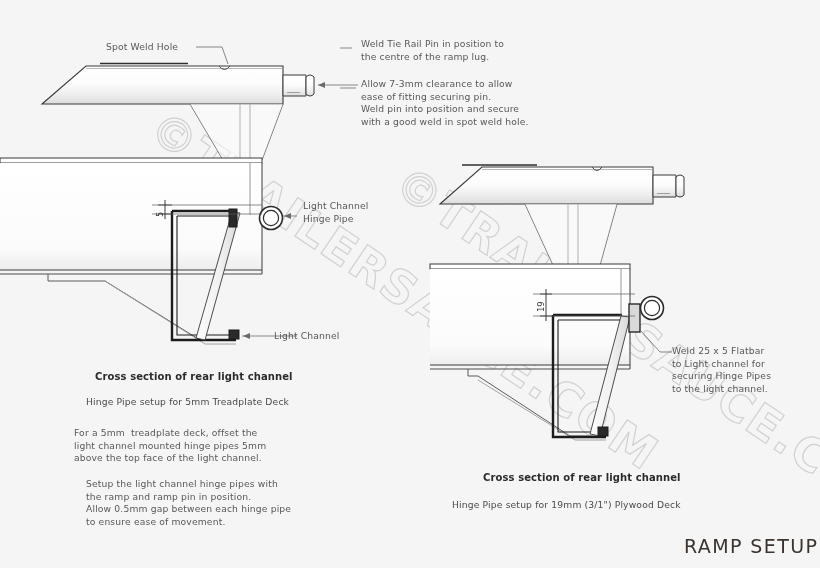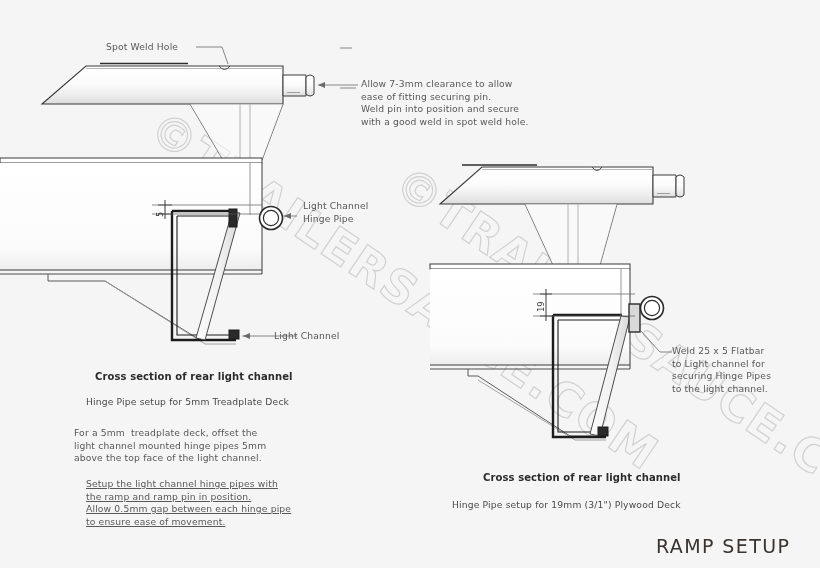--- a/index.html
+++ b/index.html
@@ -185,20 +185,22 @@
       <line x1="621" y1="269" x2="621" y2="316" stroke="#6a6a6a" stroke-width="0.7"></line>
     </g>
 
     <g stroke="#6a6a6a" stroke-width="0.8" fill="none">
       <path d="M640,330 L660,352 L672,352"></path>
     </g>
   </svg>
 
   <div class="txt lbl" style="left:106px;top:41px;">Spot Weld Hole</div>
 
+  <div class="txt ann" style="left:361px;top:38px;">Weld Tie Rail Pin in position to
+the centre of the ramp lug.</div>
 
   <div class="txt ann" style="left:361px;top:78px;">Allow 7-3mm clearance to allow
 ease of fitting securing pin.
 Weld pin into position and secure
 with a good weld in spot weld hole.</div>
 
   <div class="txt ann" style="left:303px;top:200px;">Light Channel
 Hinge Pipe</div>
 
   <div class="txt lbl" style="left:274px;top:330px;">Light Channel</div>
@@ -211,23 +213,23 @@
 
   <div class="txt dim rot" style="left:155px;top:217px;">5</div>
   <div class="txt dim rot" style="left:536px;top:312px;">19</div>
 
   <div class="txt cap-title" style="left:95px;top:371px;">Cross section of rear light channel</div>
   <div class="txt cap-sub" style="left:86px;top:396px;">Hinge Pipe setup for 5mm Treadplate Deck</div>
 
   <div class="txt ann" style="left:74px;top:427px;">For a 5mm  treadplate deck, offset the
 light channel mounted hinge pipes 5mm
 above the top face of the light channel.</div>
-  <div class="txt ann" style="left:86px;top:478px;text-decoration:underline;">Setup the light channel hinge pipes with
+  <div class="txt ann" style="left:86px;top:478px;">Setup the light channel hinge pipes with
 the ramp and ramp pin in position.
 Allow 0.5mm gap between each hinge pipe
 to ensure ease of movement.</div>
 
   <div class="txt cap-title" style="left:483px;top:472px;">Cross section of rear light channel</div>
   <div class="txt cap-sub" style="left:452px;top:499px;">Hinge Pipe setup for 19mm (3/1") Plywood Deck</div>
 
-  <div class="txt ramp-setup" style="left:656px;top:535px;">RAMP SETUP</div>
+  <div class="txt ramp-setup" style="left:684px;top:535px;">RAMP SETUP</div>
 
 </div>
 
 </body></html>

